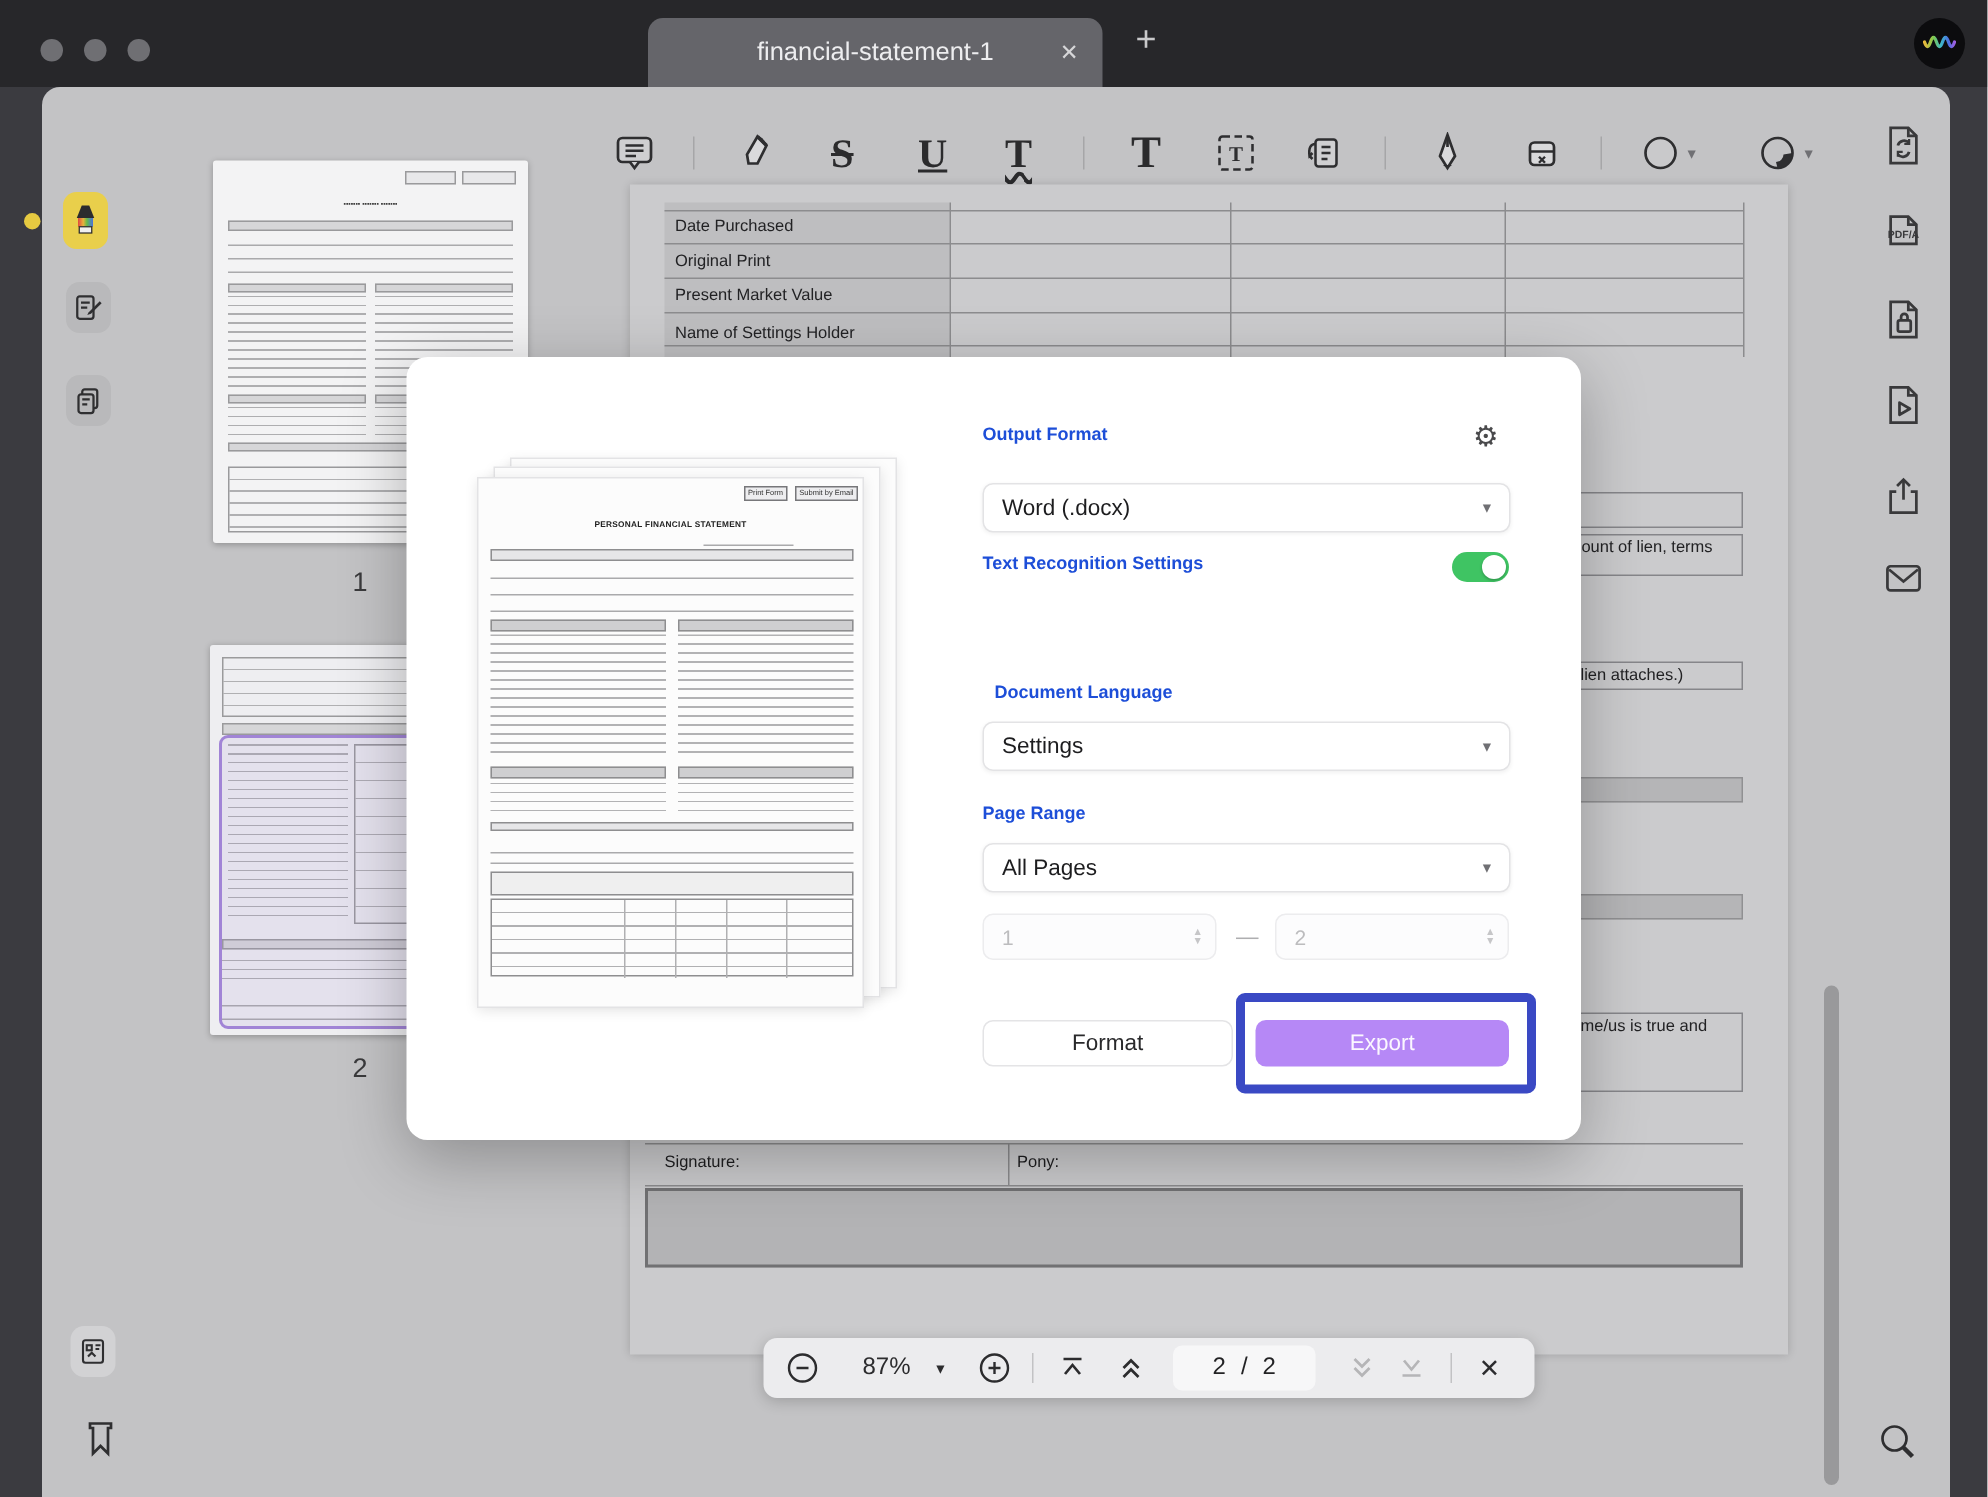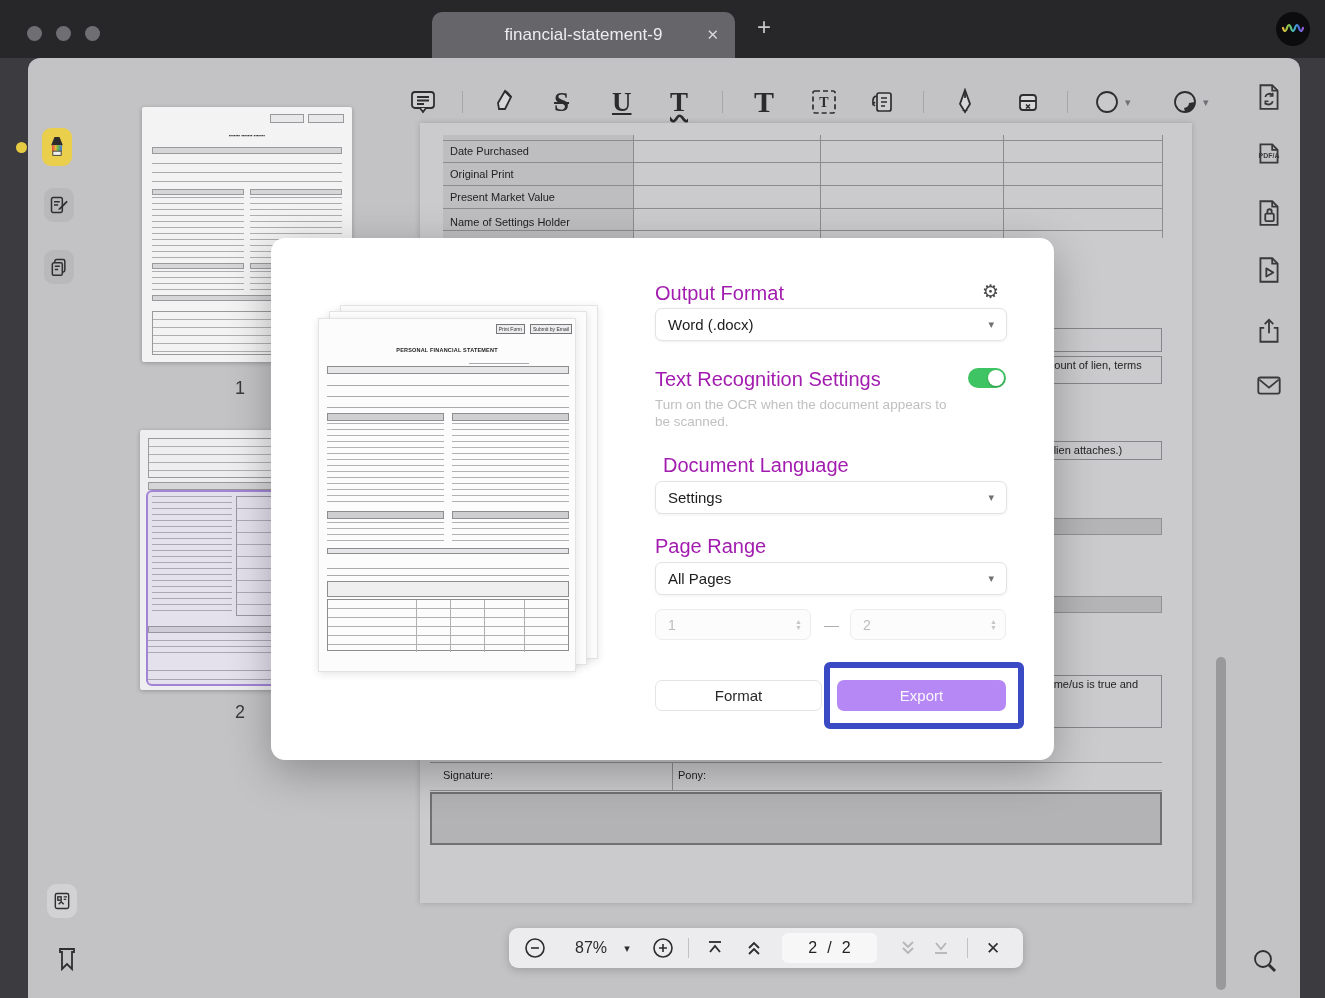--- a/index.html
+++ b/index.html
@@ -52,30 +52,30 @@
   .serifglyph { font-family:"Liberation Serif", serif; color:#2b2b2d; }
   .caret { color:#707074; font-size:11px; }
 
   
   .rrail-icon { position:absolute; left:1226px; width:30px; height:30px; color:#39393b; }
 
   
   .scrollbar { position:absolute; left:1188px; top:599px; width:10px; height:333px; background:#99999b; border-radius:5px; }
 
   
-  .bbar { position:absolute; left:481px; top:870px; width:514px; height:40px; background:#ececee; border-radius:9px; box-shadow:0 2px 10px rgba(0,0,0,.20); }
+  .bbar { position:absolute; left:481px; top:834px; width:514px; height:40px; background:#ececee; border-radius:9px; box-shadow:0 2px 10px rgba(0,0,0,.20); }
   .bbar-item { position:absolute; top:0; height:40px; display:flex; align-items:center; justify-content:center; color:#2c2c2e; }
   .bbar-sep { position:absolute; top:10px; width:1px; height:20px; background:#c2c2c4; }
   .pagebox { position:absolute; left:273px; top:5px; width:95px; height:30px; background:#f7f7f8; border-radius:6px; display:flex; align-items:center; justify-content:center; gap:10px; font-size:16px; color:#232325; }
   .disabled-ic { color:#b5b5b7 !important; }
 
   
   .modal { position:absolute; left:243px; top:180px; width:783px; height:522px; background:#ffffff; border-radius:14px; box-shadow:0 12px 44px rgba(0,0,0,.28); }
   .sheet { position:absolute; background:#fcfcfc; border:1px solid #e3e3e5; box-shadow:0 2px 8px rgba(0,0,0,.10); }
-  .fieldlabel { position:absolute; font-size:20px; font-weight:400; color:#a21caf; }
+  .fieldlabel { position:absolute; font-size:12px; font-weight:700; color:#1d4ed8; }
   .select { position:absolute; width:352px; height:33px; background:#fff; border:1px solid #e3e3e5; border-radius:7px; box-shadow:0 1px 3px rgba(0,0,0,.06); display:flex; align-items:center; padding:0 12px; font-size:15px; color:#1d1d1f; }
   .select .caret { margin-left:auto; }
   .helptext { position:absolute; font-size:13.5px; line-height:17px; color:#c0c0c2; width:302px; }
   .toggle { position:absolute; width:38px; height:20px; border-radius:10px; background:#3fc463; }
   .knob { position:absolute; right:2px; top:2px; width:16px; height:16px; border-radius:50%; background:#fff; box-shadow:0 1px 2px rgba(0,0,0,.25); }
   .spinner { position:absolute; width:156px; height:31px; border:1px solid #ececee; border-radius:7px; background:#fcfcfd; display:flex; align-items:center; }
   .spinner input { border:none; outline:none; background:transparent; width:110px; padding-left:12px; font-size:14px; color:#bcbcbe; font-family:"Liberation Sans",sans-serif; }
   .spincarets { margin-left:auto; margin-right:8px; display:flex; flex-direction:column; font-size:7px; line-height:6px; color:#c6c6c8; }
   .dash { position:absolute; color:#aeaeb0; font-size:15px; }
   .btn { position:absolute; height:31px; border-radius:7px; display:flex; align-items:center; justify-content:center; font-size:15px; }
@@ -98,21 +98,21 @@
 <body>
 
 <div class="screen">
 
   <div class="titlebar">
     <span class="tlight" style="left:27px"></span>
     <span class="tlight" style="left:56px"></span>
     <span class="tlight" style="left:85px"></span>
 
     <div class="tab tab-active">
-      <span>financial-statement-9</span>
+      <span>financial-statement-1</span>
       <span class="tab-close">✕</span>
     </div>
     <span class="newtab">+</span>
 
     <div class="applogo">
       <svg width="22" height="12" viewBox="0 0 22 12">
         <defs>
             <linearGradient id="rb" x1="0" y1="0" x2="1" y2="0">
           <stop offset="0" stop-color="#e8b93c"></stop>
               <stop offset="0.3" stop-color="#7ec94f"></stop>
@@ -430,30 +430,29 @@
           <div class="pf-vline" style="left:88px;top:0;height:52px"></div>
           <div class="pf-vline" style="left:122px;top:0;height:52px"></div>
           <div class="pf-vline" style="left:156px;top:0;height:52px"></div>
           <div class="pf-vline" style="left:196px;top:0;height:52px"></div>
         </div>
       </div>
 
       <div class="fieldlabel" style="left:384px;top:44px">Output Format</div>
       <div class="gear" style="left:711px;top:42px">⚙</div>
 
-      <div class="select" style="left:384px;top:70px">
+      <div class="select" style="left:384px;top:84px">
         <span>Word (.docx)</span>
         <span class="caret">▾</span>
       </div>
 
       <div class="fieldlabel" style="left:384px;top:130px">Text Recognition Settings</div>
       <div class="toggle" style="left:697px;top:130px">
         <span class="knob"></span>
       </div>
-      <div class="helptext" style="left:384px;top:158px">Turn on the OCR when the document appears to be scanned.</div>
 
       <div class="fieldlabel" style="left:392px;top:216px">Document Language</div>
       <div class="select" style="left:384px;top:243px">
         <span>Settings</span>
         <span class="caret">▾</span>
       </div>
 
       <div class="fieldlabel" style="left:384px;top:297px">Page Range</div>
       <div class="select" style="left:384px;top:324px">
         <span>All Pages</span>

